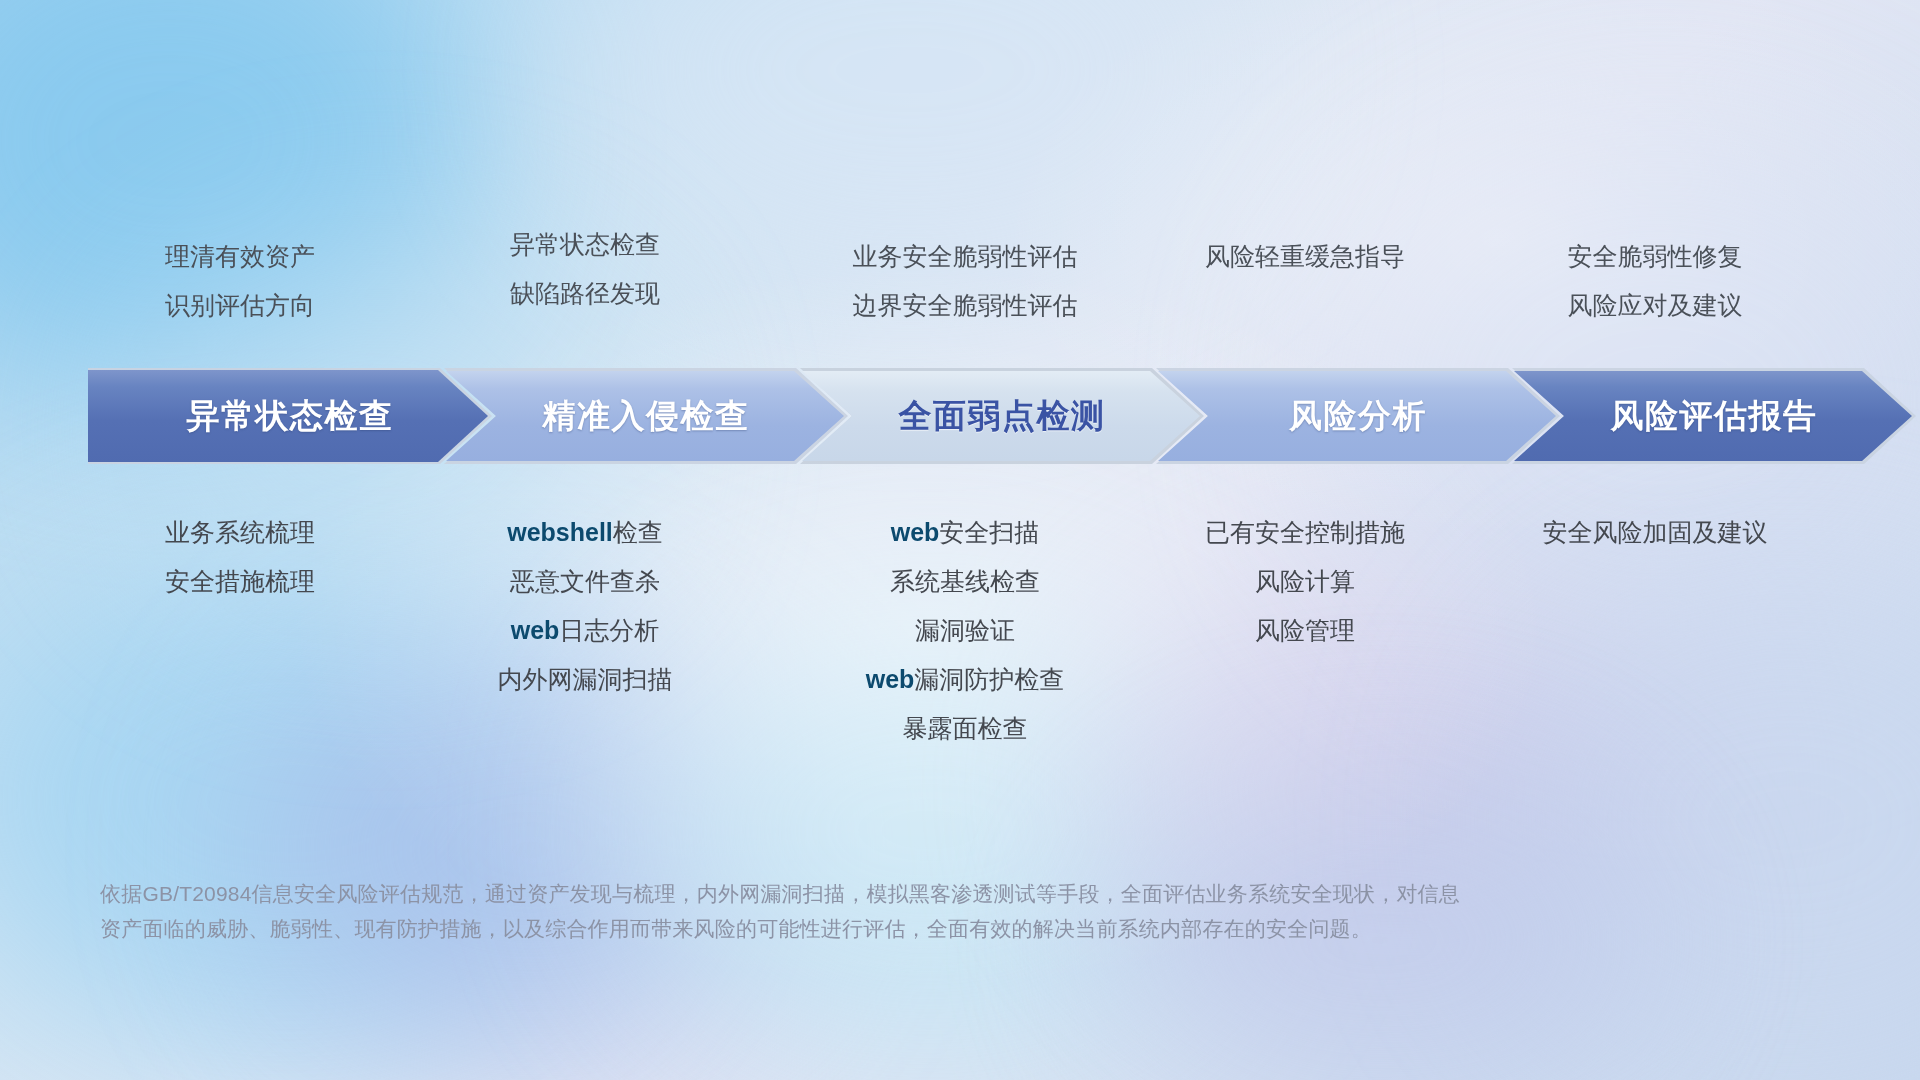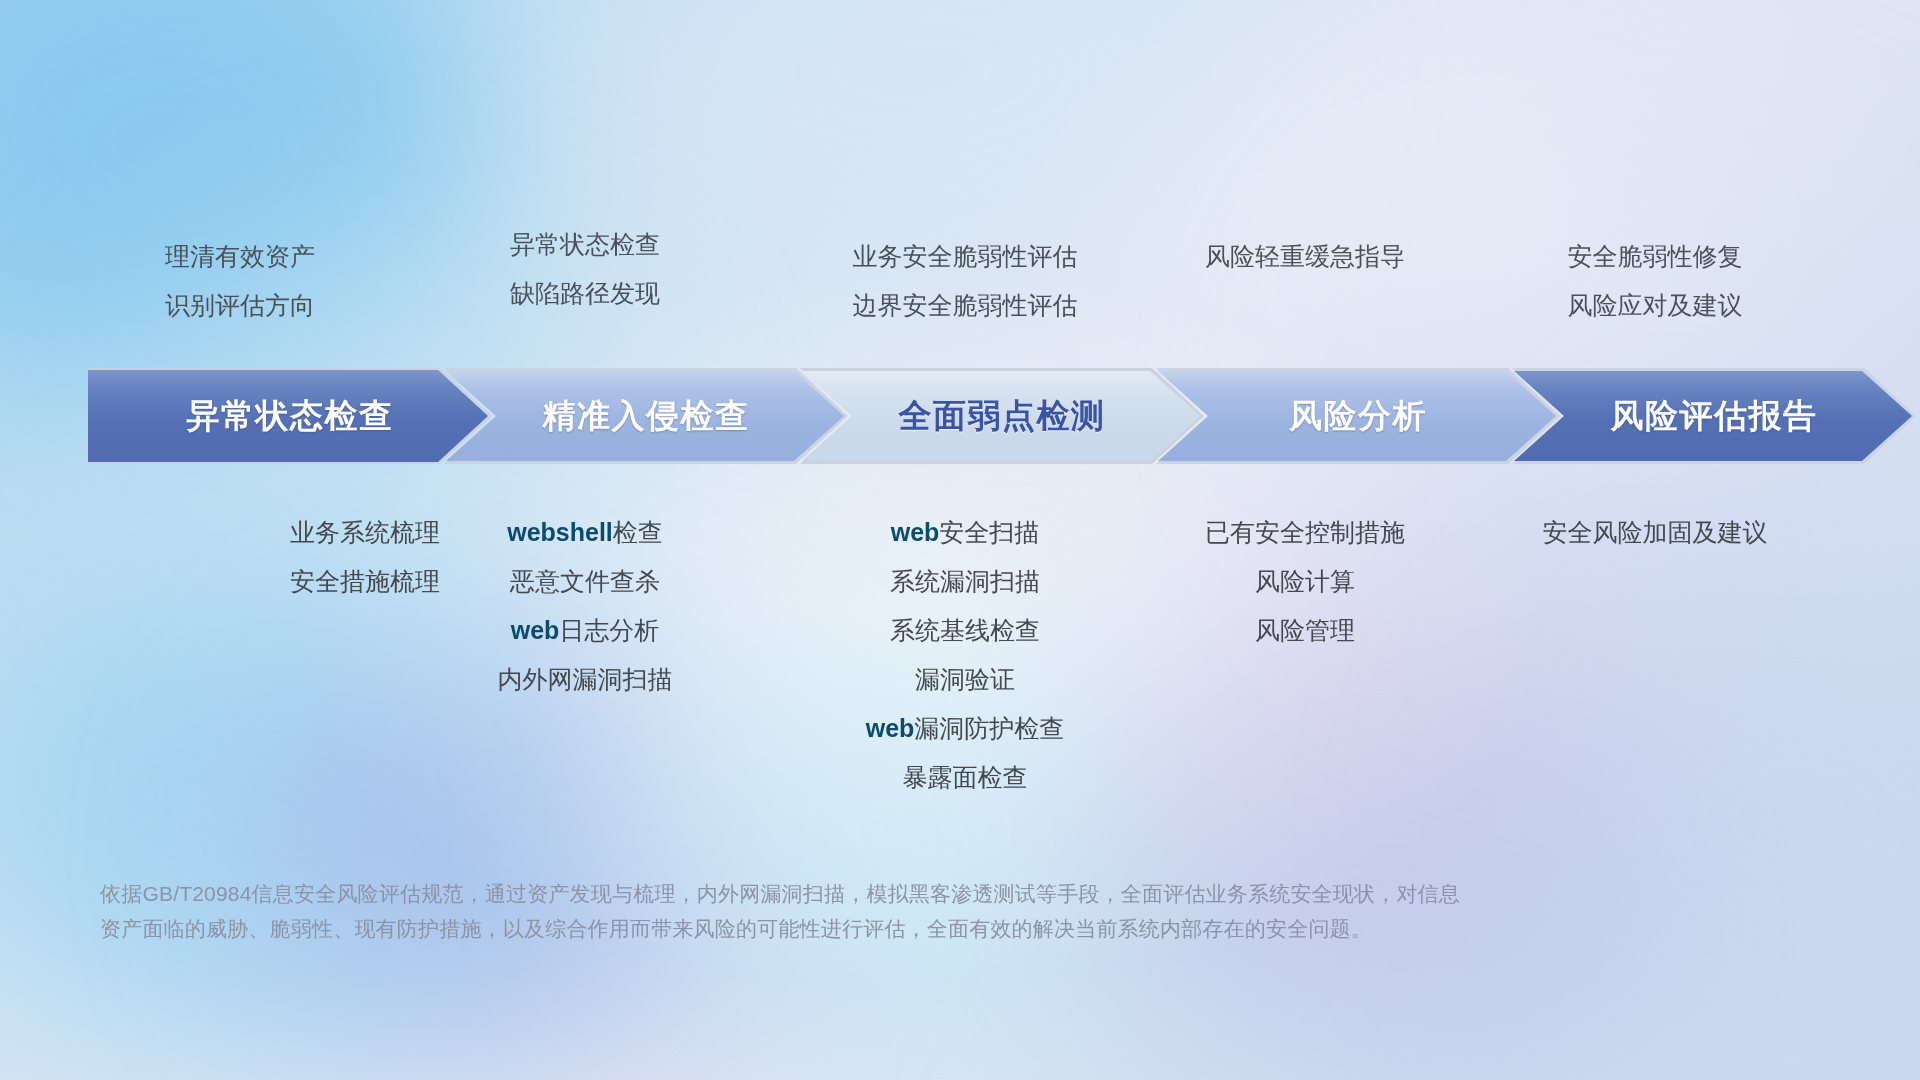--- a/index.html
+++ b/index.html
@@ -274,40 +274,39 @@
             </defs>
             <polygon points="0,2 352,2 404,50 352,98 0,98 52,50" fill="#c9d3e0" opacity="0.95"></polygon>
             <polygon points="2,5 350,5 400,50 350,95 2,95 52,50" fill="url(#gdark5)"></polygon>
           </svg>
         </div>
         <span class="label label-light">风险评估报告</span>
       </div>
 
     </div>
 
-    <div class="col" style="left:40px; top:508px; width:400px;text-align:right;">
+    <div class="col" style="left:40px; top:508px; width:400px;">
       <ul class="bot-list">
         <li class="bot-item">业务系统梳理</li>
         <li class="bot-item">安全措施梳理</li>
       </ul>
     </div>
 
     <div class="col" style="left:395px; top:508px; width:380px;">
       <ul class="bot-list">
         <li class="bot-item"><b>webshell</b><span>检查</span></li>
         <li class="bot-item">恶意文件查杀</li>
         <li class="bot-item"><b>web</b><span>日志分析</span></li>
         <li class="bot-item">内外网漏洞扫描</li>
       </ul>
     </div>
 
     <div class="col" style="left:750px; top:508px; width:430px;">
       <ul class="bot-list">
         <li class="bot-item"><b>web</b><span>安全扫描</span></li>
-        <li class="bot-item">系统漏洞扫描</li>
         <li class="bot-item">系统基线检查</li>
         <li class="bot-item">漏洞验证</li>
         <li class="bot-item"><b>web</b><span>漏洞防护检查</span></li>
         <li class="bot-item">暴露面检查</li>
       </ul>
     </div>
 
     <div class="col" style="left:1095px; top:508px; width:420px;">
       <ul class="bot-list">
         <li class="bot-item">已有安全控制措施</li>

